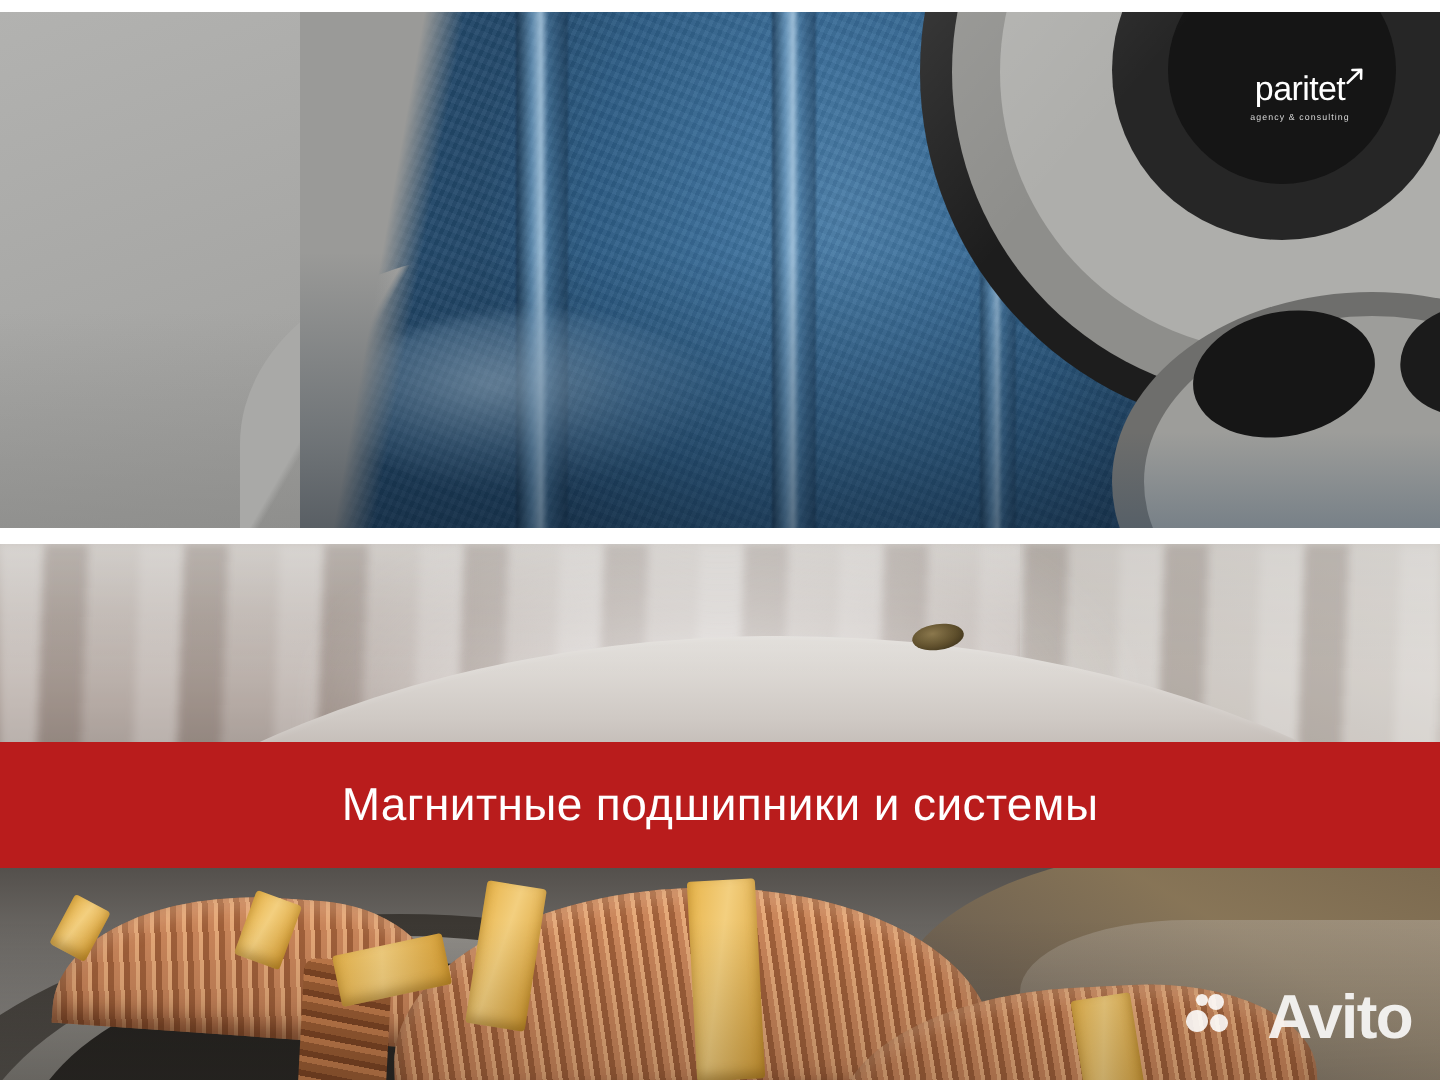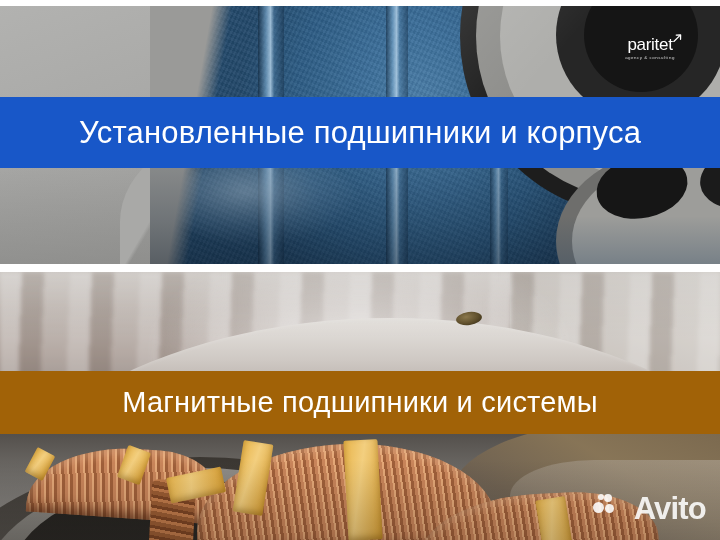--- a/index.html
+++ b/index.html
@@ -279,22 +279,22 @@
   }
   .banner-1 {
     top: 97px;
     height: 71px;
     background: #1857c8;
     font-size: 31px;
   }
   .banner-2 {
     top: 371px;
     height: 63px;
-    background: #a16207;
-    font-size: 29px;
+    background: #b91c1c;
+    font-size: 23px;
   }
 
   
   .paritet-logo {
     position: absolute;
     left: 604px;
     top: 36px;
     width: 92px;
     text-align: center;
     color: #ffffff;
@@ -322,21 +322,21 @@
     margin-top: 2px;
     line-height: 1;
   }
 
   
   .avito {
     position: absolute;
     right: 14px;
     bottom: 16px;
     display: flex;
-    align-items: flex-start;
+    align-items: center;
     gap: 15px;
     opacity: .88;
     user-select: none;
   }
   .avito-dots {
     position: relative;
     width: 26px;
     height: 26px;
     flex: none;
   }
@@ -392,23 +392,20 @@
 
   <div class="paritet-logo">
     <div class="paritet-word">paritet<svg class="paritet-arrow" viewBox="0 0 12 12">
         <path d="M2 9.2 L8.8 2.6" stroke="#ffffff" stroke-width="1.4" fill="none" stroke-linecap="round"></path>
         <path d="M4.6 2.2 L9.4 2.1 L9.3 6.9" stroke="#ffffff" stroke-width="1.4" fill="none" stroke-linecap="round" stroke-linejoin="round"></path>
       </svg>
     </div>
     <div class="paritet-sub">agency &amp; consulting</div>
   </div>
 
-  <div class="banner banner-1">
-    <span>Установленные подшипники и корпуса</span>
-  </div>
 
   <div class="panel-bottom">
     <div class="flange"></div>
     <div class="flange-bg-right"></div>
     <div class="flange-stripes"></div>
     <div class="flange-hilite"></div>
     <div class="flange-edge"></div>
     <div class="flange-bolt"></div>
 
     <div class="stator"></div>

